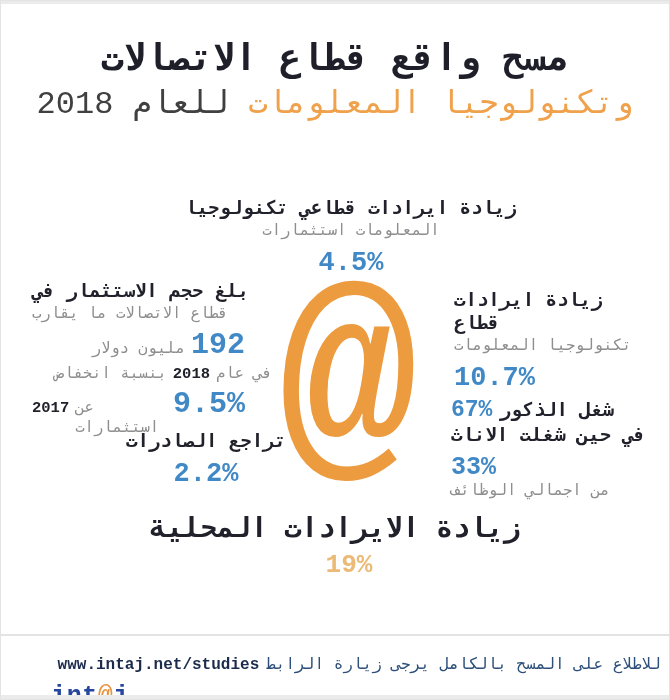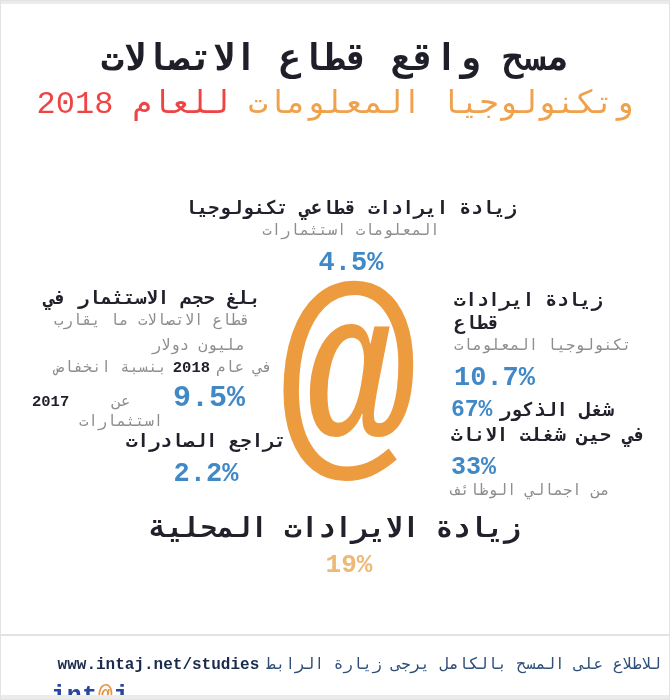--- a/index.html
+++ b/index.html
@@ -10,33 +10,33 @@
   }
   .edge-strip { position:absolute; left:0; width:100%; background:#ebebeb; }
   .edge-strip.top { top:0; height:3px; }
   .edge-strip.bottom { bottom:0; height:4px; }
 
   
   .title { position:absolute; top:36px; left:0; width:100%; text-align:center; direction:rtl; }
   .title-line1 { font-size:37px; font-weight:bold; color:#1f1f2a; line-height:1.25; }
   .title-line2 { font-size:32px; line-height:1.25; margin-top:2px; }
   .t-orange { color:#f0a14c; }
-  .t-gray   { color:#ef4444; }
+  .t-gray   { color:#404040; }
 
   
   .stat-title { font-size:19px; font-weight:bold; color:#21212b; line-height:1.2; }
   .stat-sub   { font-size:15.5px; color:#8e8e8e; line-height:1.3; }
   .stat-value { font-weight:bold; color:#4189c6; line-height:1.1; }
 
   
   .stat-top { position:absolute; top:197px; left:160px; width:380px; text-align:center; direction:rtl; }
   .stat-top .stat-value { font-size:27px; margin-top:8px; }
 
   
-  .stat-invest { position:absolute; top:287px; right:397px; width:240px; direction:rtl; text-align:center; }
+  .stat-invest { position:absolute; top:280px; right:397px; width:240px; direction:rtl; text-align:left; }
   .row { display:flex; justify-content:flex-start; align-items:baseline; gap:6px; }
   .row.indent { padding-right:27px; }
   .big-num { font-size:30px; font-weight:bold; color:#4189c6; line-height:1.1; }
   .inline-gray { font-size:15.5px; color:#8e8e8e; line-height:1.3; }
   .inline-dark { font-size:15.5px; font-weight:bold; color:#21212b; line-height:1.3; }
   .mt2 { margin-top:2px; } .mt4 { margin-top:4px; } .mt5 { margin-top:5px; }
 
   
   .stat-exports { position:absolute; top:430px; right:378px; width:170px; direction:rtl; text-align:center; }
   .stat-exports .stat-value { font-size:27px; margin-top:6px; }
@@ -93,20 +93,21 @@
   <div class="stat-top">
     <div class="stat-title">زيادة ايرادات قطاعي تكنولوجيا</div>
     <div class="stat-sub">المعلومات استثمارات</div>
     <div class="stat-value">4.5%</div>
   </div>
 
   <div class="stat-invest">
     <div class="stat-title">بلغ حجم الاستثمار في</div>
     <div class="stat-sub">قطاع الاتصالات ما يقارب</div>
     <div class="row indent mt5">
+      <span class="big-num">192</span>
       <span class="inline-gray">مليون دولار</span>
     </div>
     <div class="row mt2">
       <span class="inline-gray">في عام</span>
       <span class="inline-dark">2018</span>
       <span class="inline-gray">بنسبة انخفاض</span>
     </div>
     <div class="row indent mt4">
       <span class="big-num">9.5%</span>
       <span class="inline-gray">عن استثمارات</span>

